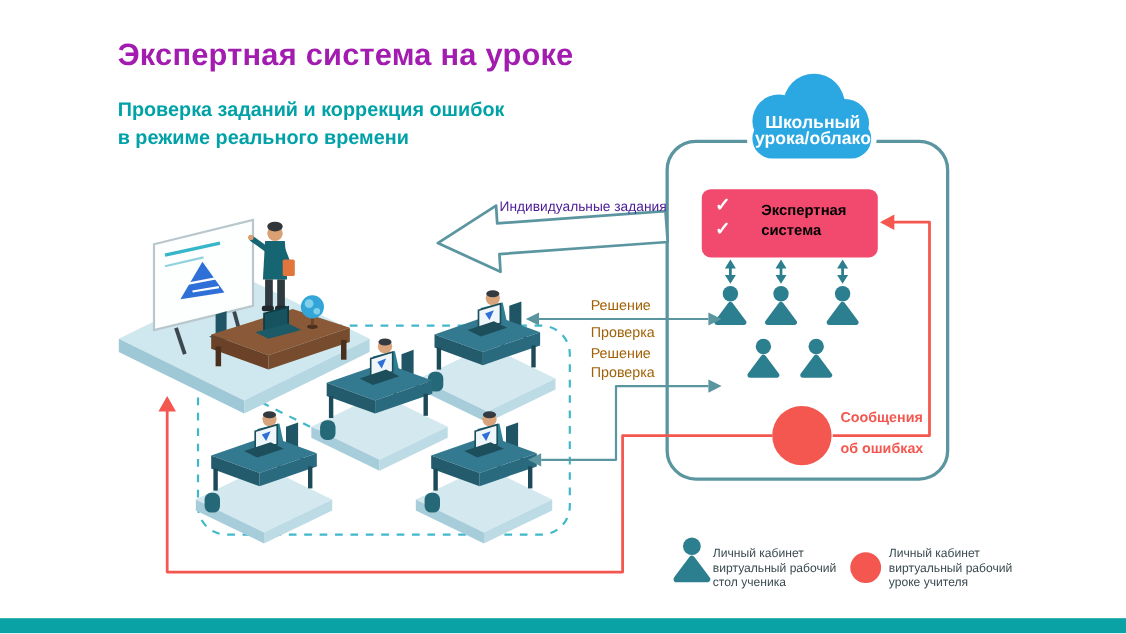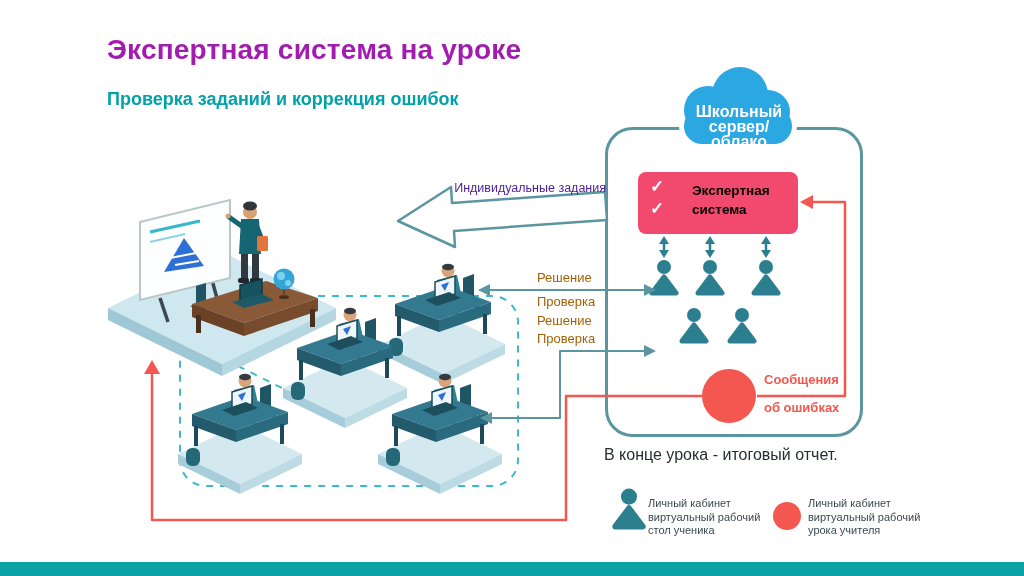--- a/index.html
+++ b/index.html
@@ -179,51 +179,51 @@
 
     <polygon points="605,192 452,203 451,187 398,221 455,247 454,231 607,220" fill="#ffffff" stroke="#5b96a0" stroke-width="2.5" stroke-linejoin="round"></polygon>
 
     <use href="#person-icon" transform="translate(629,515) scale(1.15)"></use>
     <circle cx="787" cy="516" r="14" fill="#f4574f"></circle>
   </svg>
 
   <div class="abs title">Экспертная система на уроке</div>
   <div class="abs subtitle">
     <div>Проверка заданий и коррекция ошибок</div>
+    <div>в режиме реального времени</div>
   </div>
 
   <div class="abs cloud-label">
     <div>Школьный</div>
-    <div>сервер/облако</div>
+    <div>урока/облако</div>
   </div>
 
   <span class="abs check check1">✓</span>
   <span class="abs check check2">✓</span>
   <div class="abs expert-label">
     <div>Экспертная</div>
     <div>система</div>
   </div>
 
   <div class="abs tasks-label">Индивидуальные задания</div>
 
   <div class="abs lbl sol-u">Решение</div>
   <div class="abs lbl chk-u">Проверка</div>
   <div class="abs lbl sol-l">Решение</div>
   <div class="abs lbl chk-l">Проверка</div>
 
   <div class="abs err err1">Сообщения</div>
   <div class="abs err err2">об ошибках</div>
 
-  <div class="abs report">В конце урока - итоговый отчет.</div>
 
   <div class="abs legend-text lg-student">
     <div>Личный кабинет</div>
     <div>виртуальный рабочий</div>
     <div>стол ученика</div>
   </div>
   <div class="abs legend-text lg-teacher">
     <div>Личный кабинет</div>
     <div>виртуальный рабочий</div>
-    <div>урока учителя</div>
+    <div>уроке учителя</div>
   </div>
 
   <div class="abs bottom-bar"></div>
 </div>
 
 </body></html>

